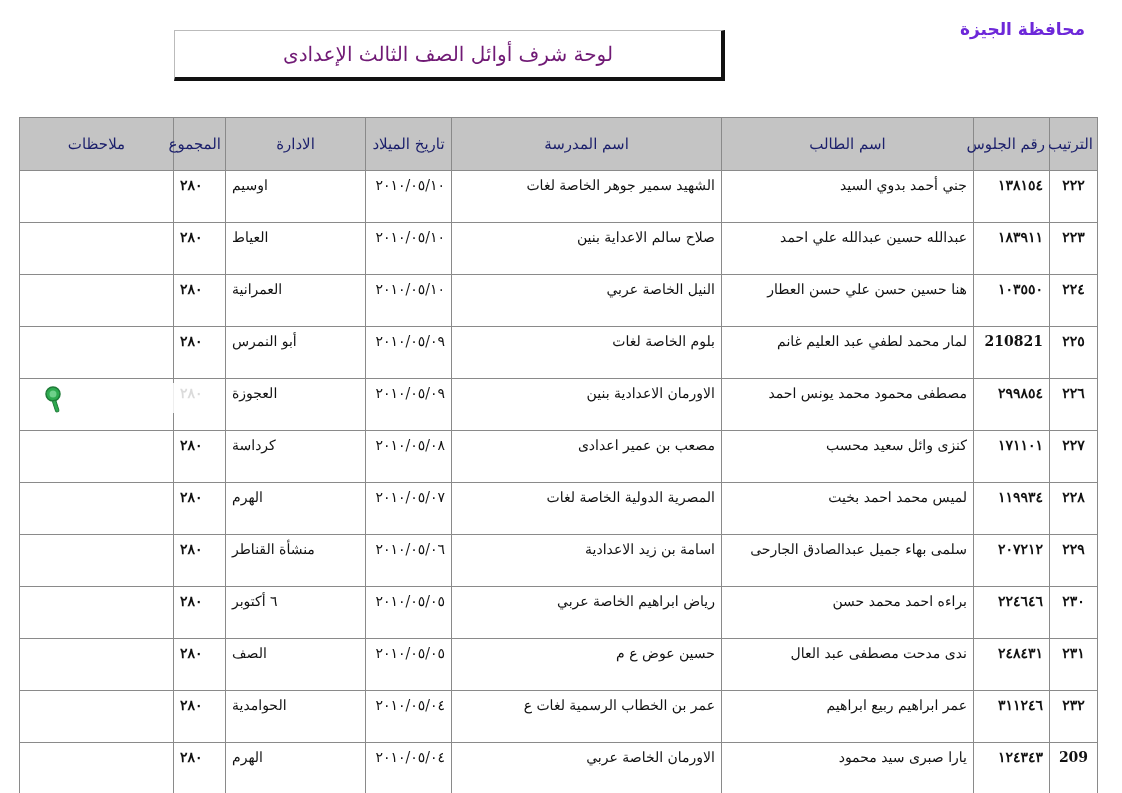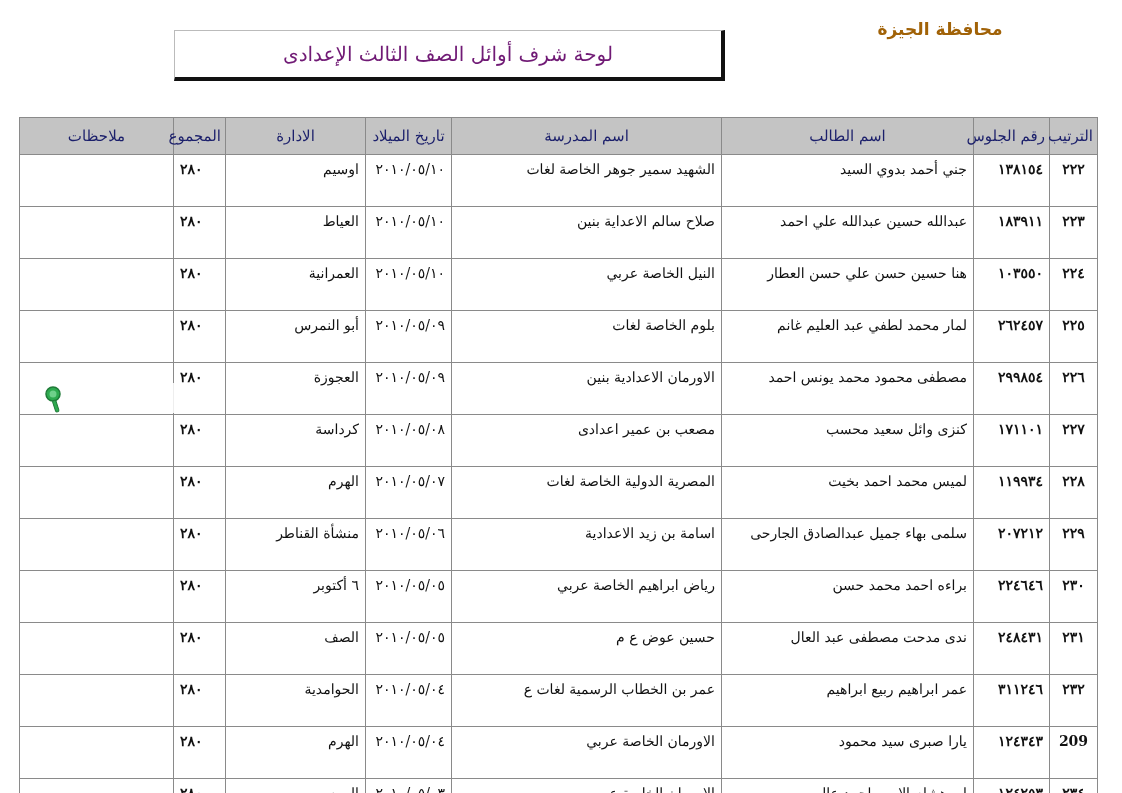--- a/index.html
+++ b/index.html
@@ -13,24 +13,24 @@
       position: relative;
       overflow: hidden;
       font-family: "DejaVu Serif", "Liberation Serif", serif;
       color: #111;
     }
     .org-block {
       position: absolute;
       top: 18px;
       left: 795px;
       width: 290px;
-      text-align: center;
+      text-align: right;
       font-family: "DejaVu Sans", "Liberation Sans", sans-serif;
       font-weight: bold;
-      color: #a16207;
+      color: #6d28d9;
       line-height: 23px;
     }
     .org-block div { font-size: 17px; }
     .title-box {
       position: absolute;
       top: 30px;
       left: 174px;
       width: 546px;
       height: 46px;
       border: 1px solid #bbb;
@@ -52,38 +52,38 @@
       border-collapse: collapse;
       table-layout: fixed;
     }
     table.honor th {
       background: #c4c4c4;
       color: #1b1f6b;
       font-weight: normal;
       font-size: 15px;
       height: 36px;
       border: 1px solid #8a8a8a;
-      padding: 0 4px;
+      padding: 8px 4px;
       white-space: nowrap;
     }
     table.honor td {
       height: 45px;
       border: 1px solid #8a8a8a;
       vertical-align: top;
       padding: 6px 6px 0 6px;
       font-size: 14px;
       white-space: nowrap;
       overflow: hidden;
     }
     td.c-rank, td.c-seat { font-weight: bold; text-align: center; font-size: 14px; }
     td.c-seat { text-align: right; }
     td.c-name { font-size: 16px; text-align: right; }
     td.c-school { font-size: 13px; text-align: right; }
     td.c-dob { font-size: 13px; text-align: right; letter-spacing: 1px; }
-    td.c-admin { font-size: 11px; text-align: right; margin-top: 29px; }
+    td.c-admin { font-size: 11px; text-align: left; margin-top: 29px; }
     td.c-total { font-weight: bold; text-align: left; }
     td.c-notes { }
     .watermark {
       position: absolute;
       top: 383px;
       left: 40px;
       width: 180px;
       height: 30px;
       background: rgba(255,255,255,0.85);
     }
@@ -155,21 +155,21 @@
       <td class="c-seat">١٠٣٥٥٠</td>
       <td class="c-name">هنا حسين حسن علي حسن العطار</td>
       <td class="c-school">النيل الخاصة عربي</td>
       <td class="c-dob">٢٠١٠/٠٥/١٠</td>
       <td class="c-admin">العمرانية</td>
       <td class="c-total">٢٨٠</td>
       <td class="c-notes"></td>
     </tr>
     <tr>
       <td class="c-rank">٢٢٥</td>
-      <td class="c-seat">٢٦٢٤٥٧</td>
+      <td class="c-seat">210821</td>
       <td class="c-name">لمار محمد لطفي عبد العليم غانم</td>
       <td class="c-school">بلوم الخاصة لغات</td>
       <td class="c-dob">٢٠١٠/٠٥/٠٩</td>
       <td class="c-admin">أبو النمرس</td>
       <td class="c-total">٢٨٠</td>
       <td class="c-notes"></td>
     </tr>
     <tr>
       <td class="c-rank">٢٢٦</td>
       <td class="c-seat">٢٩٩٨٥٤</td>

